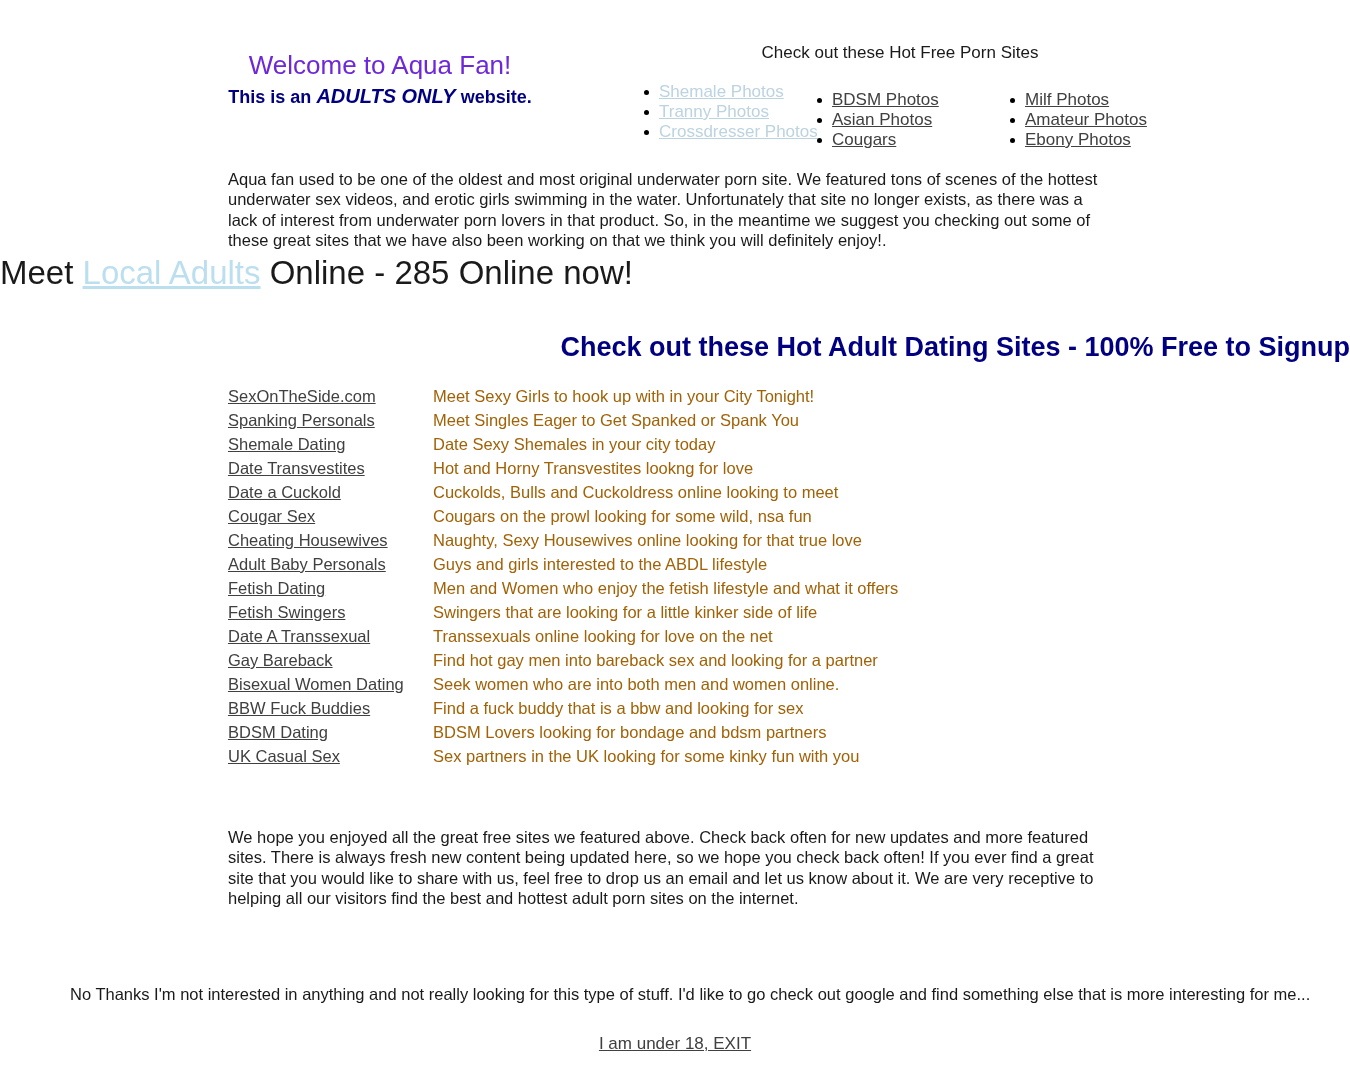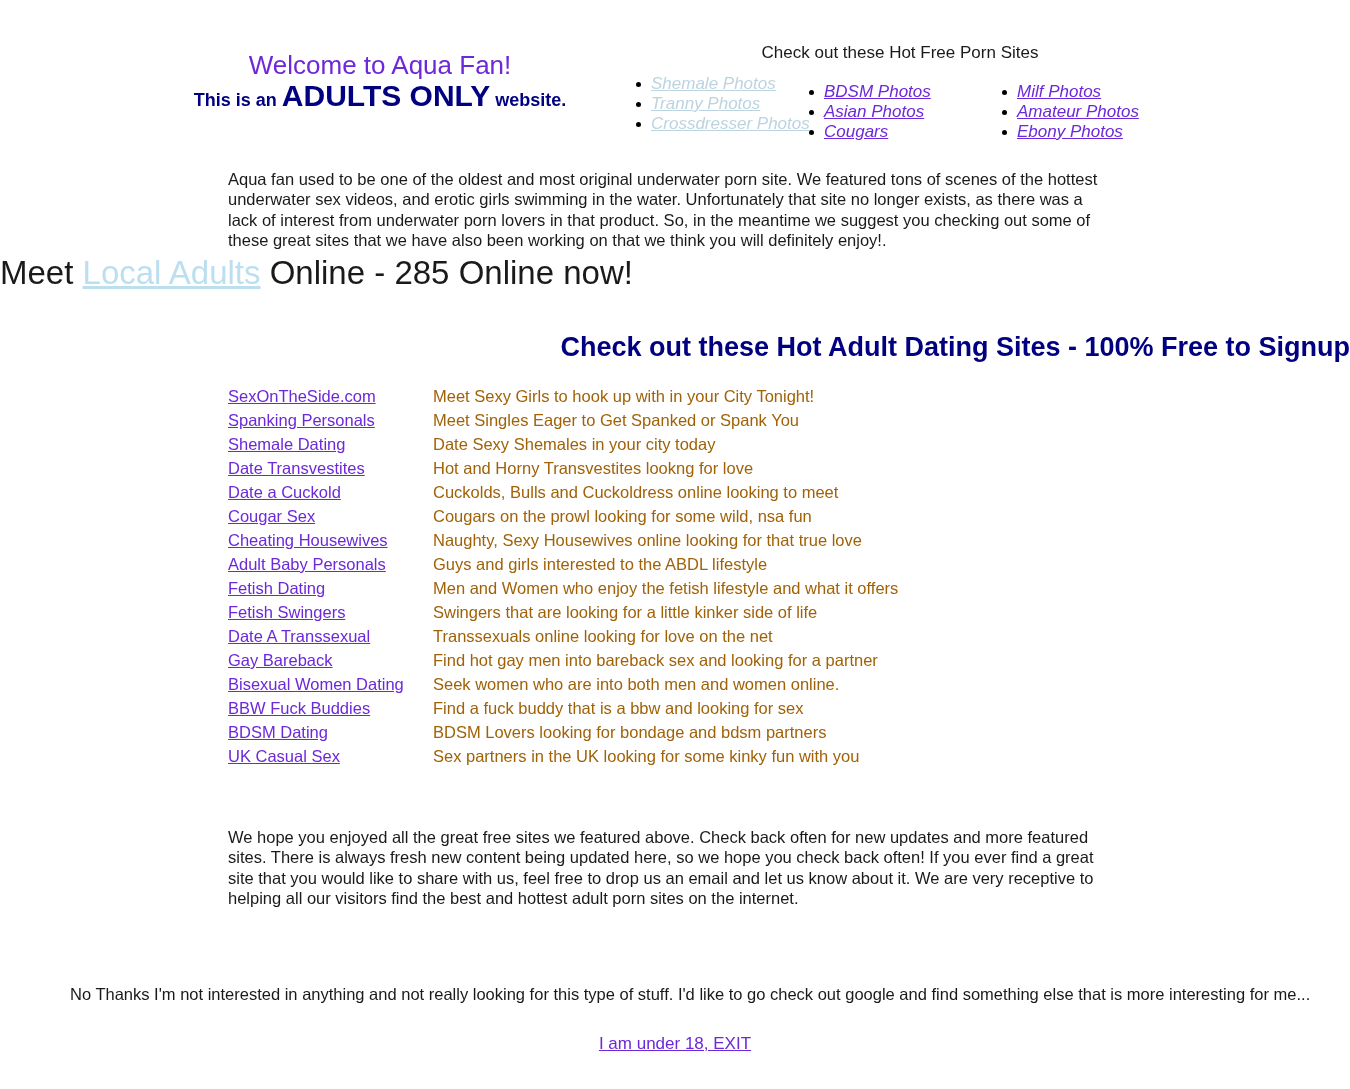--- a/index.html
+++ b/index.html
@@ -43,41 +43,41 @@
   }
   #welcome-line2 {
     font-size: 18px;
     font-weight: bold;
     color: #000080;
     line-height: 28px;
     white-space: nowrap;
     margin-top: 2px;
   }
   #welcome-line2 .big {
-    font-size: 30px;
+    font-size: 20px;
     font-weight: bold;
+    font-style: italic;
   }
 
   #porn-sites-heading {
     position: absolute;
     left: 600px;
     top: 43px;
     width: 600px;
     text-align: center;
     font-size: 17px;
     color: #1a1a1a;
     white-space: nowrap;
   }
 
   .bullet-col {
     position: absolute;
-    margin: 8px;
+    margin: 16px;
     padding: 0;
     list-style: none;
-    font-style: italic;
   }
   .bullet-col li {
     position: relative;
     padding-left: 17px;
     line-height: 20px;
     font-size: 17px;
     white-space: nowrap;
   }
   .bullet-col li::before {
     content: "";
@@ -88,21 +88,21 @@
     height: 5px;
     border-radius: 50%;
     background: #000000;
   }
   #bullets-col1 { left: 626px; top: 66px; }
   #bullets-col2 { left: 799px; top: 74px; }
   #bullets-col3 { left: 992px; top: 74px; }
 
   
   a.lnk {
-    color: #6d28d9;
+    color: #404040;
     text-decoration: underline;
     cursor: pointer;
   }
   a.lnk-dim {
     color: #bcd3e0;
     text-decoration: underline;
     cursor: pointer;
   }
 
   

